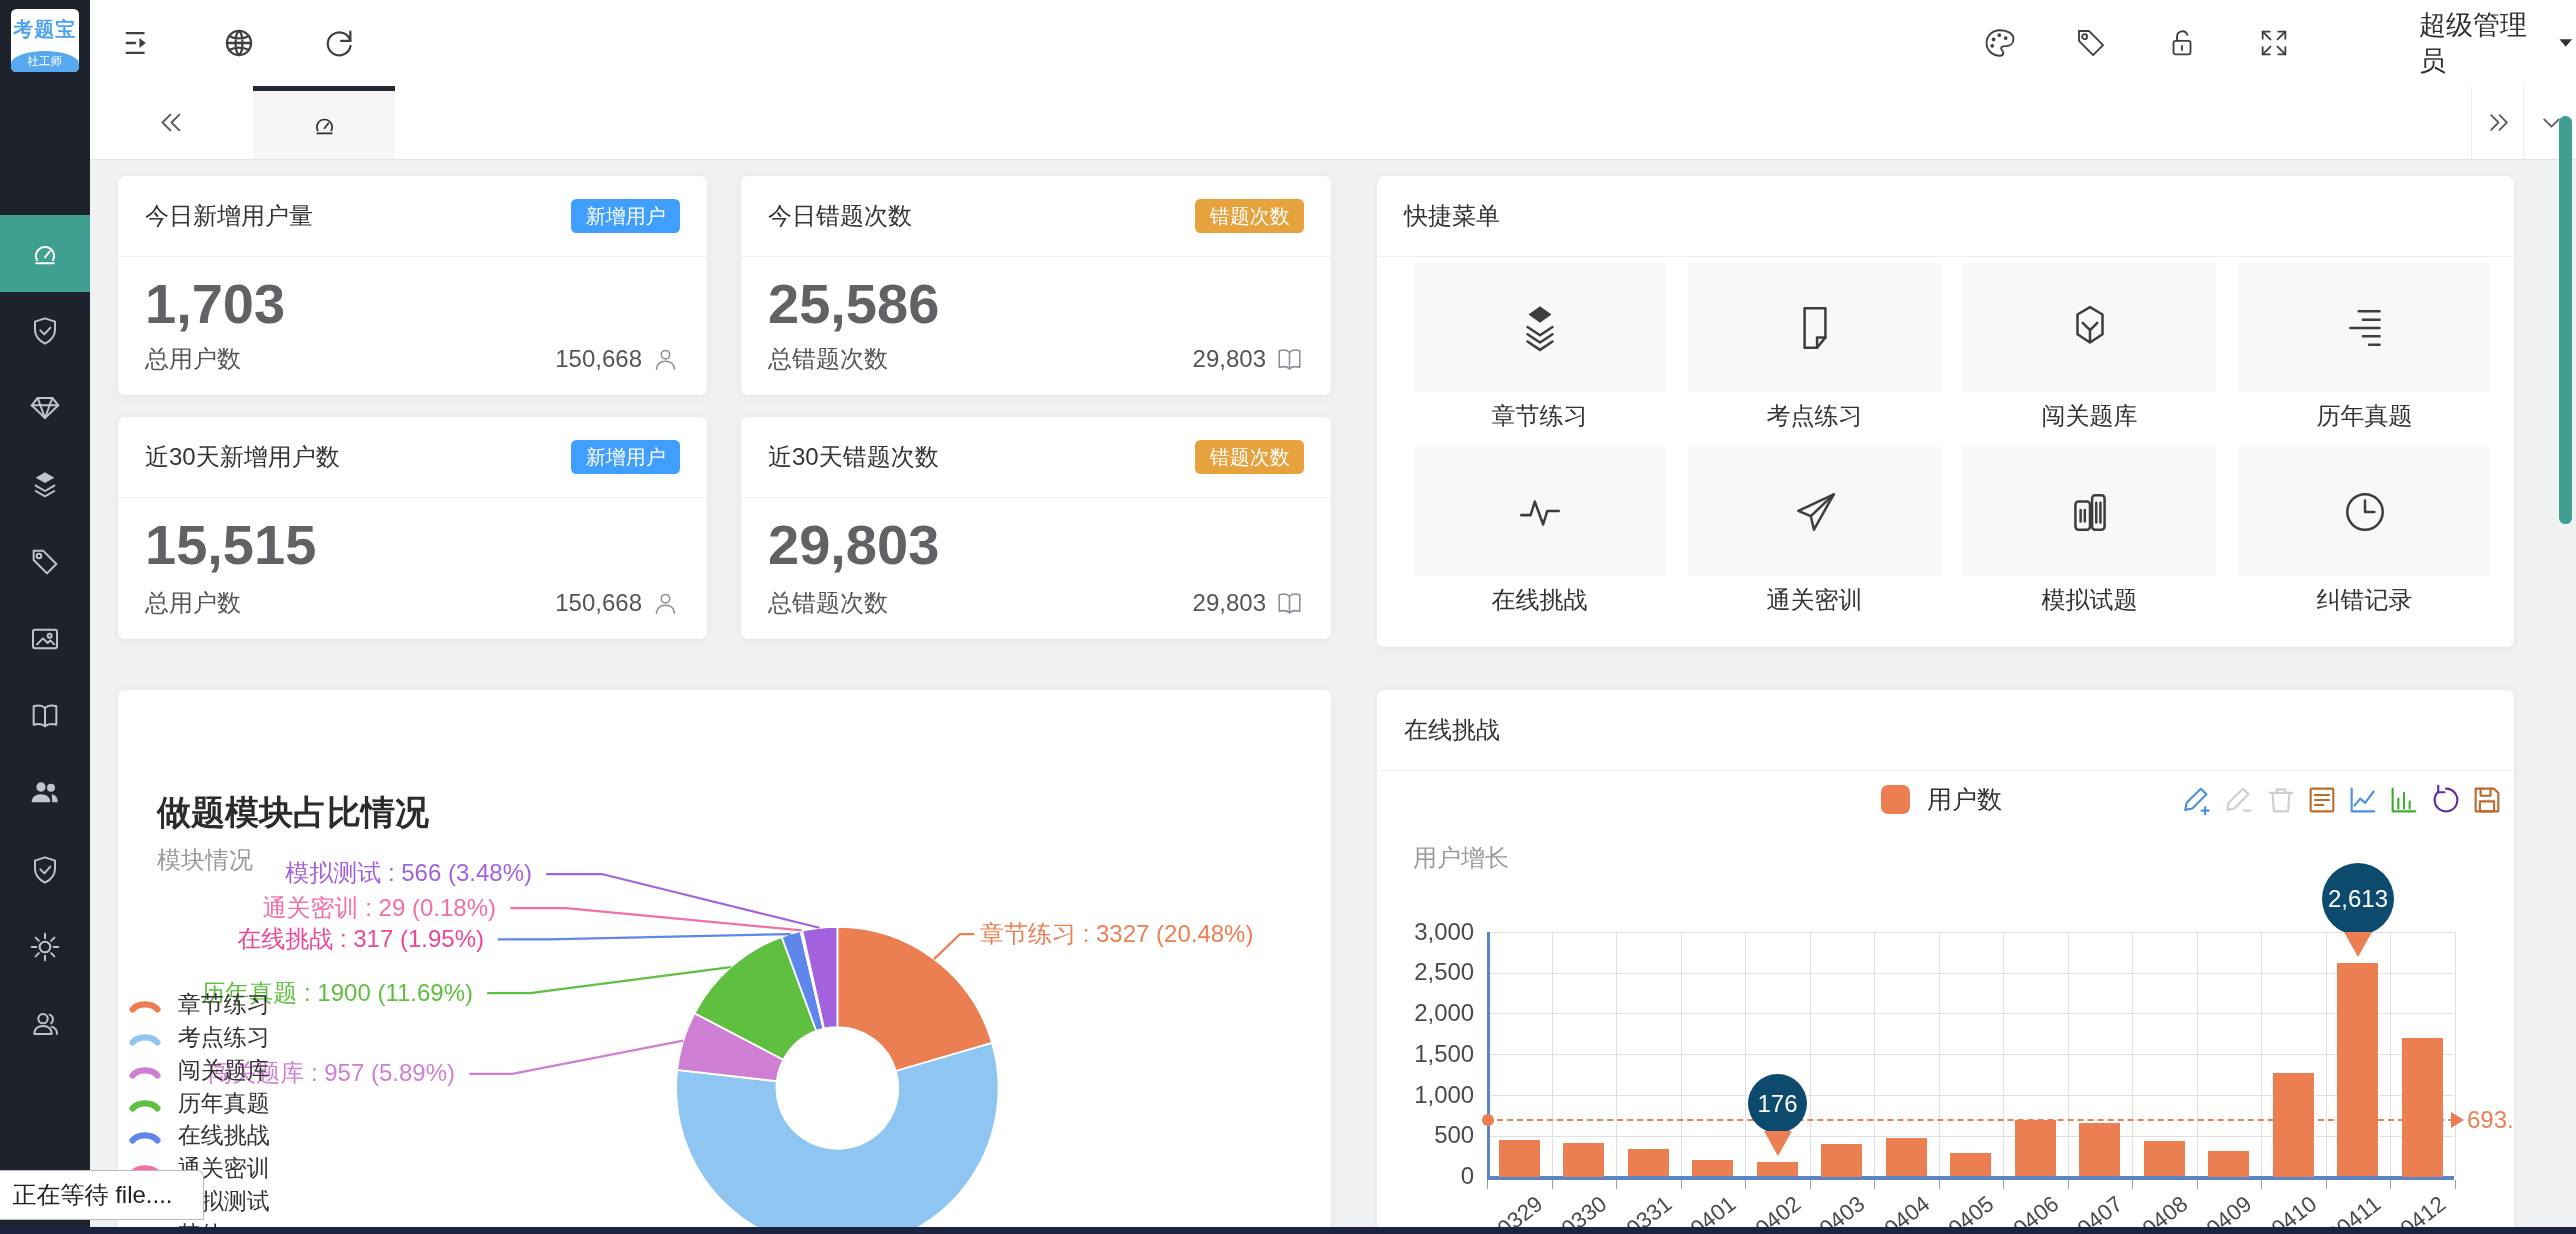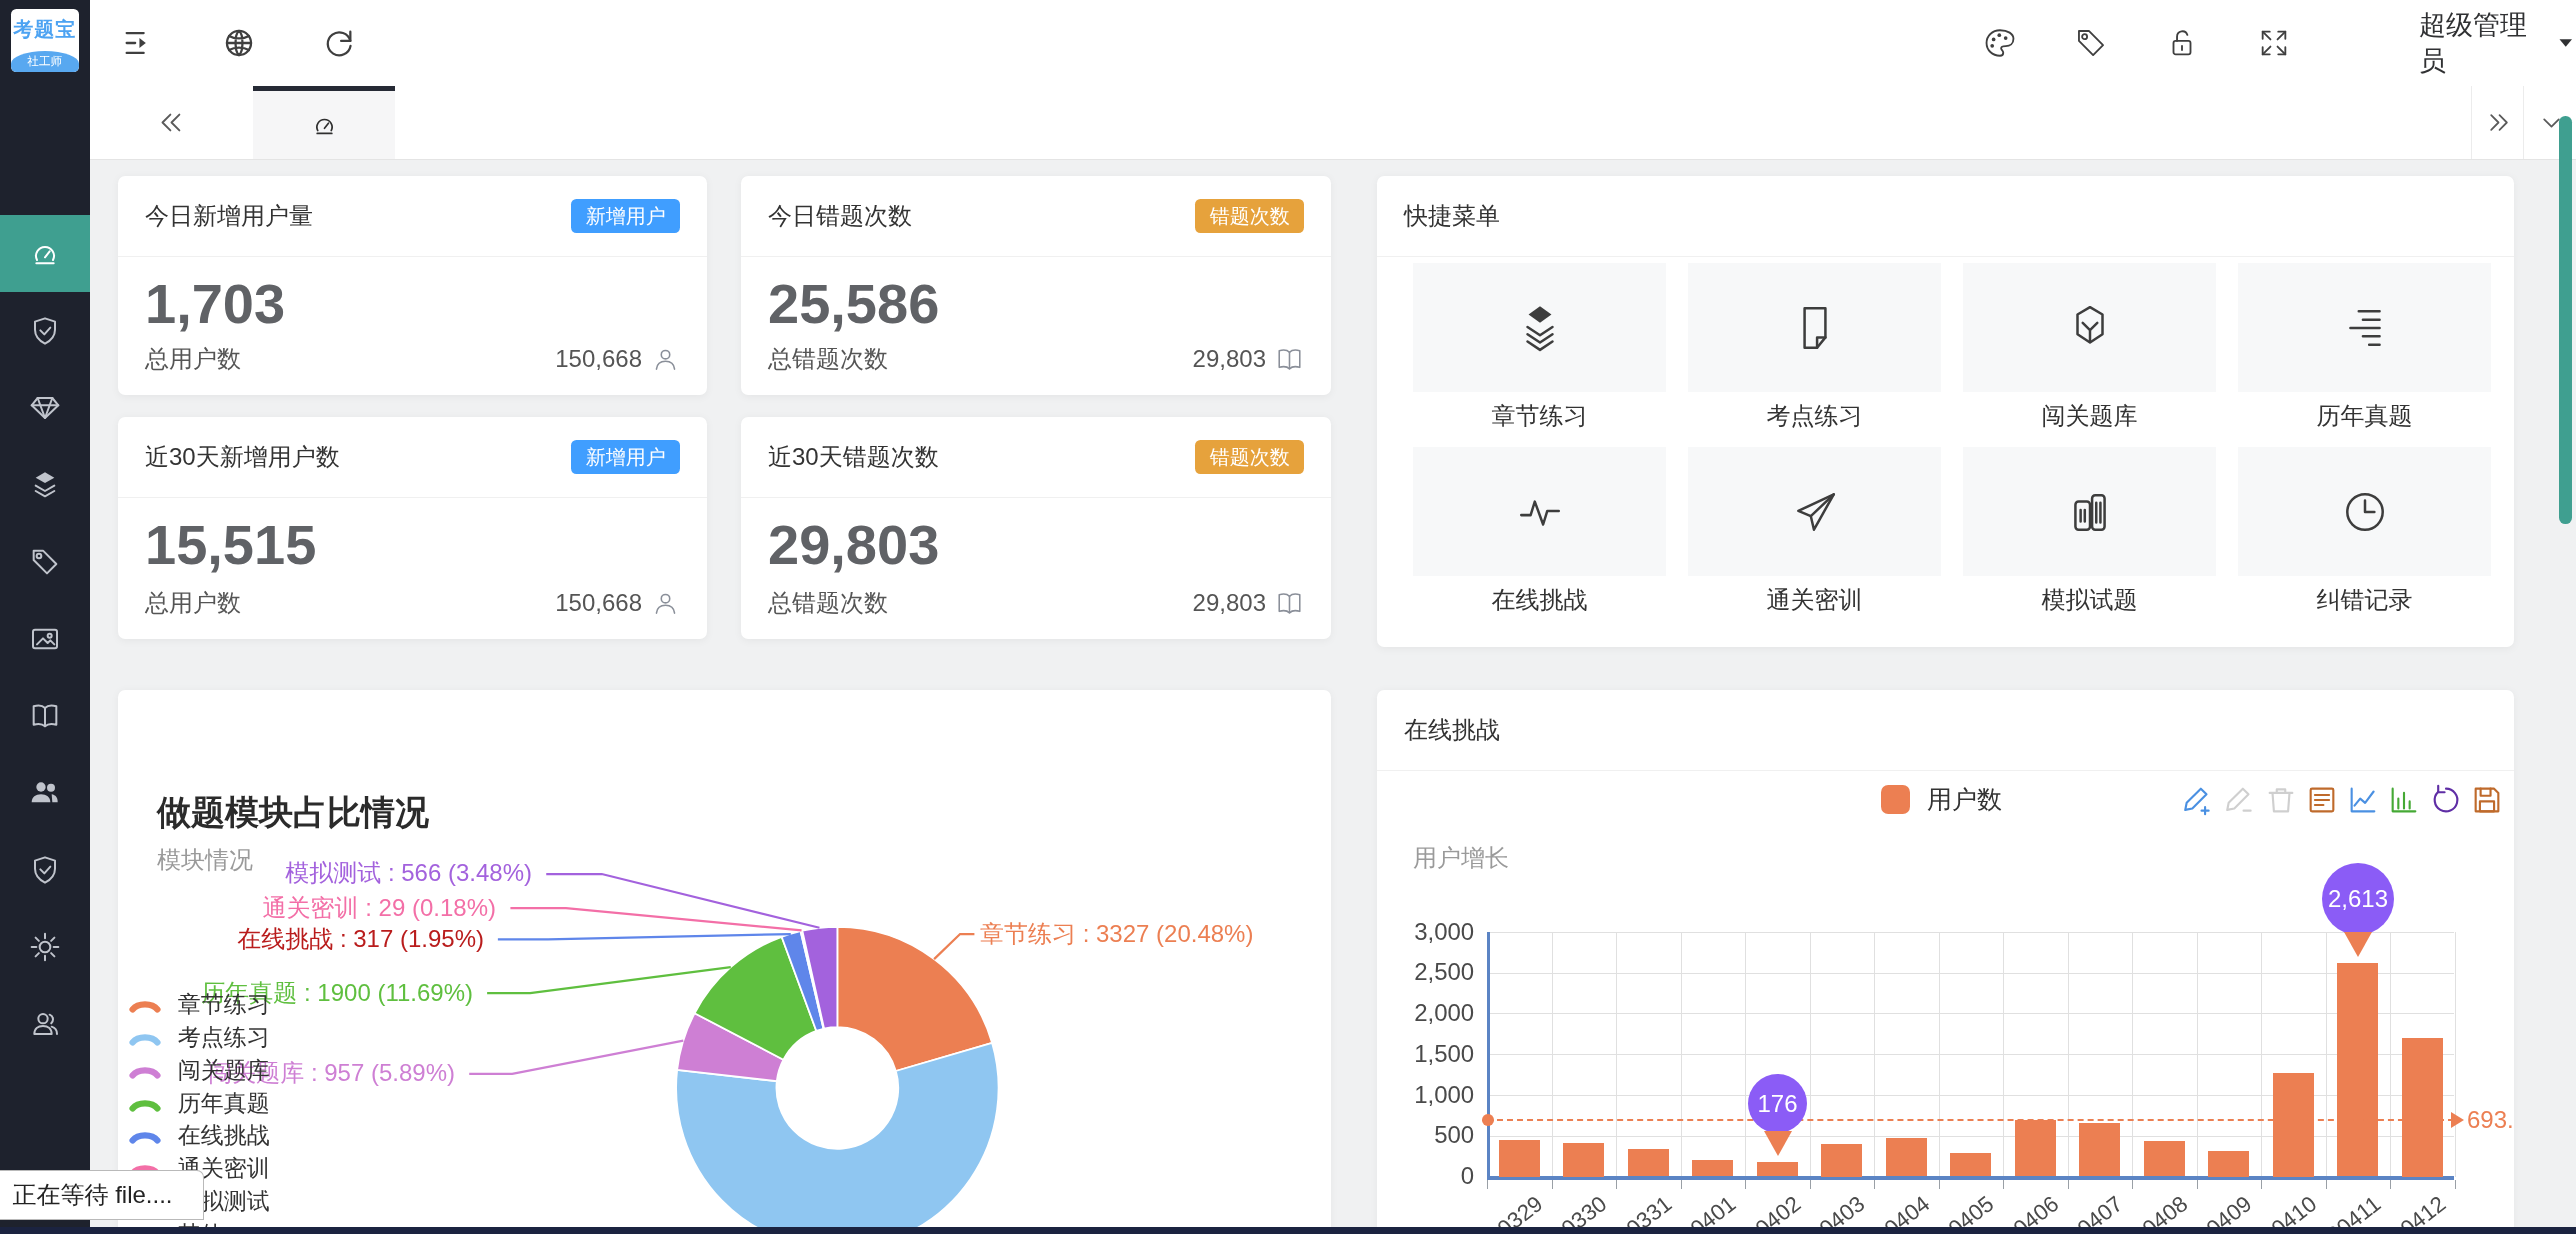--- a/index.html
+++ b/index.html
@@ -39,21 +39,21 @@
   .chart-title{position:absolute;font-size:34px;font-weight:bold;color:#2b2b2b}
   .chart-sub{position:absolute;font-size:24px;color:#9a9a9a}
   .pie-label{position:absolute;font-size:24px;white-space:nowrap}
   .legend-item{position:absolute;display:flex;align-items:center;gap:17px;font-size:23px;color:#333;cursor:pointer;white-space:nowrap}
   .grid-h{position:absolute;height:0.9px;background:#e0e0e0}
   .grid-v{position:absolute;width:0.9px;background:#e0e0e0}
   .bar{position:absolute;background:#EC7F52}
   .ytick{position:absolute;font-size:24px;color:#4a4a4a;text-align:right;width:90px}
   .xtick{position:absolute;font-size:22.4px;color:#4a4a4a;white-space:nowrap;transform:translateX(-100%) rotate(-38deg);transform-origin:right top}
   .xmark{position:absolute;width:0.9px;height:9px;background:#9aa0a6}
-  .pin{position:absolute;background:#8b5cf6;border-radius:50%;color:#fff;display:flex;align-items:center;justify-content:center;font-size:24px;z-index:3}
+  .pin{position:absolute;background:#0c4a6e;border-radius:50%;color:#fff;display:flex;align-items:center;justify-content:center;font-size:24px;z-index:3}
   .pin:after{content:"";position:absolute;left:50%;top:96%;transform:translateX(-50%);border:14.3px solid transparent;border-top:25px solid #EC7F52;border-bottom:0}
   .avg-line{position:absolute;border-top:2.7px dashed #EC7F52}
   
   #scroll-thumb{position:absolute;left:2559px;top:116px;width:12.5px;height:408px;background:#3f9f90;border-radius:6.3px;z-index:6;cursor:pointer}
   #status-tip{position:absolute;left:0;top:1170px;width:204px;height:50px;background:#fff;border:0.9px solid #b9b9b9;border-left:none;
               border-top-right-radius:7.2px;box-sizing:border-box;display:flex;align-items:center;padding-left:12.5px;font-size:24px;color:#222;z-index:20}
   #bottom-edge{position:absolute;left:0;top:1227px;width:2576px;height:7.2px;background:#1b2340;z-index:21}
   svg.ic{display:block}
 </style>
 </head>
@@ -389,21 +389,21 @@
             <polyline points="911,210 940,182 956,182" fill="none" stroke="#EC7F52" stroke-width="2.5"></polyline>
             <polyline points="783,175 540,115 478,115" fill="none" stroke="#A362DD" stroke-width="2.5"></polyline>
             <polyline points="763,178 500,153 438,153" fill="none" stroke="#F36FA7" stroke-width="2.5"></polyline>
             <polyline points="751,182 480,188 424,188" fill="none" stroke="#5F86EA" stroke-width="2.5"></polyline>
             <polyline points="684,219 460,248 412,248" fill="none" stroke="#5FBF3F" stroke-width="2.5"></polyline>
             <polyline points="631,301 440,338 392,338" fill="none" stroke="#CE7FD4" stroke-width="2.5"></polyline>
           </svg></div>
         <div class="pie-label" style="left: 862px; top: 228px; color: rgb(236, 127, 82);">章节练习 : 3327 (20.48%)</div>
         <div class="pie-label" style="right: 799px; top: 167px; color: rgb(163, 98, 221);">模拟测试 : 566 (3.48%)</div>
         <div class="pie-label" style="right: 835px; top: 202px; color: rgb(243, 111, 167);">通关密训 : 29 (0.18%)</div>
-        <div class="pie-label" style="right: 847px; top: 233px; color: #b91c1c;">在线挑战 : 317 (1.95%)</div>
+        <div class="pie-label" style="right: 847px; top: 233px; color: #ec4899;">在线挑战 : 317 (1.95%)</div>
         <div class="pie-label" style="right: 858px; top: 287px; color: rgb(95, 191, 63);">历年真题 : 1900 (11.69%)</div>
         <div class="pie-label" style="right: 876px; top: 367px; color: rgb(206, 127, 212);">闯关题库 : 957 (5.89%)</div>
         <div class="legend-item" style="left: 10.7px; top: 299px;">
           <svg width="32" height="16" viewBox="0 0 36 18">
             <path d="M4 14A16 11 0 0 1 32 14" stroke="#EC7F52" stroke-width="7" fill="none" stroke-linecap="round"></path>
           </svg>
           <span>章节练习</span>
         </div>
         <div class="legend-item" style="left: 10.7px; top: 332px;">
           <svg width="32" height="16" viewBox="0 0 36 18">

